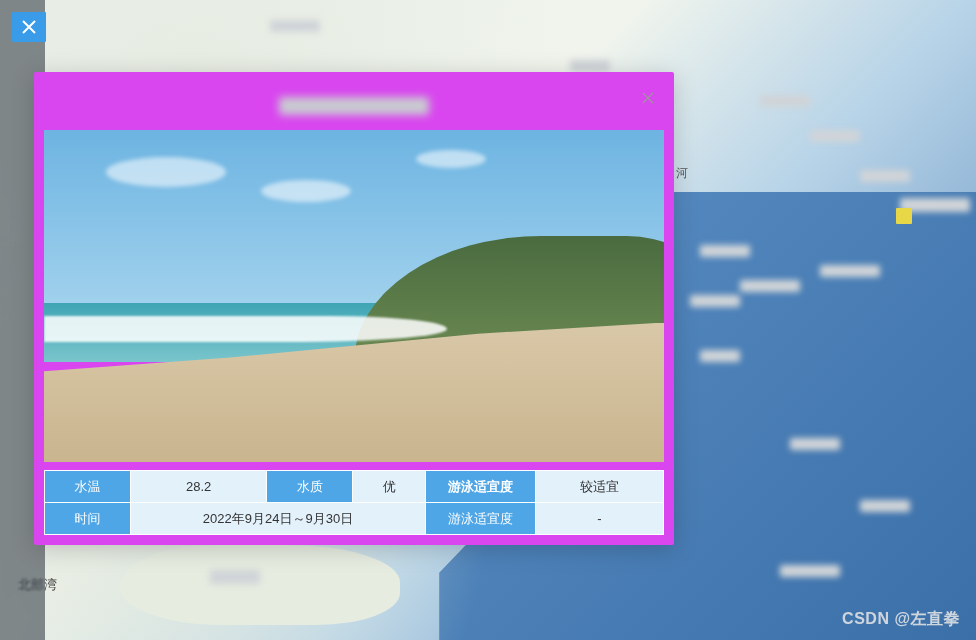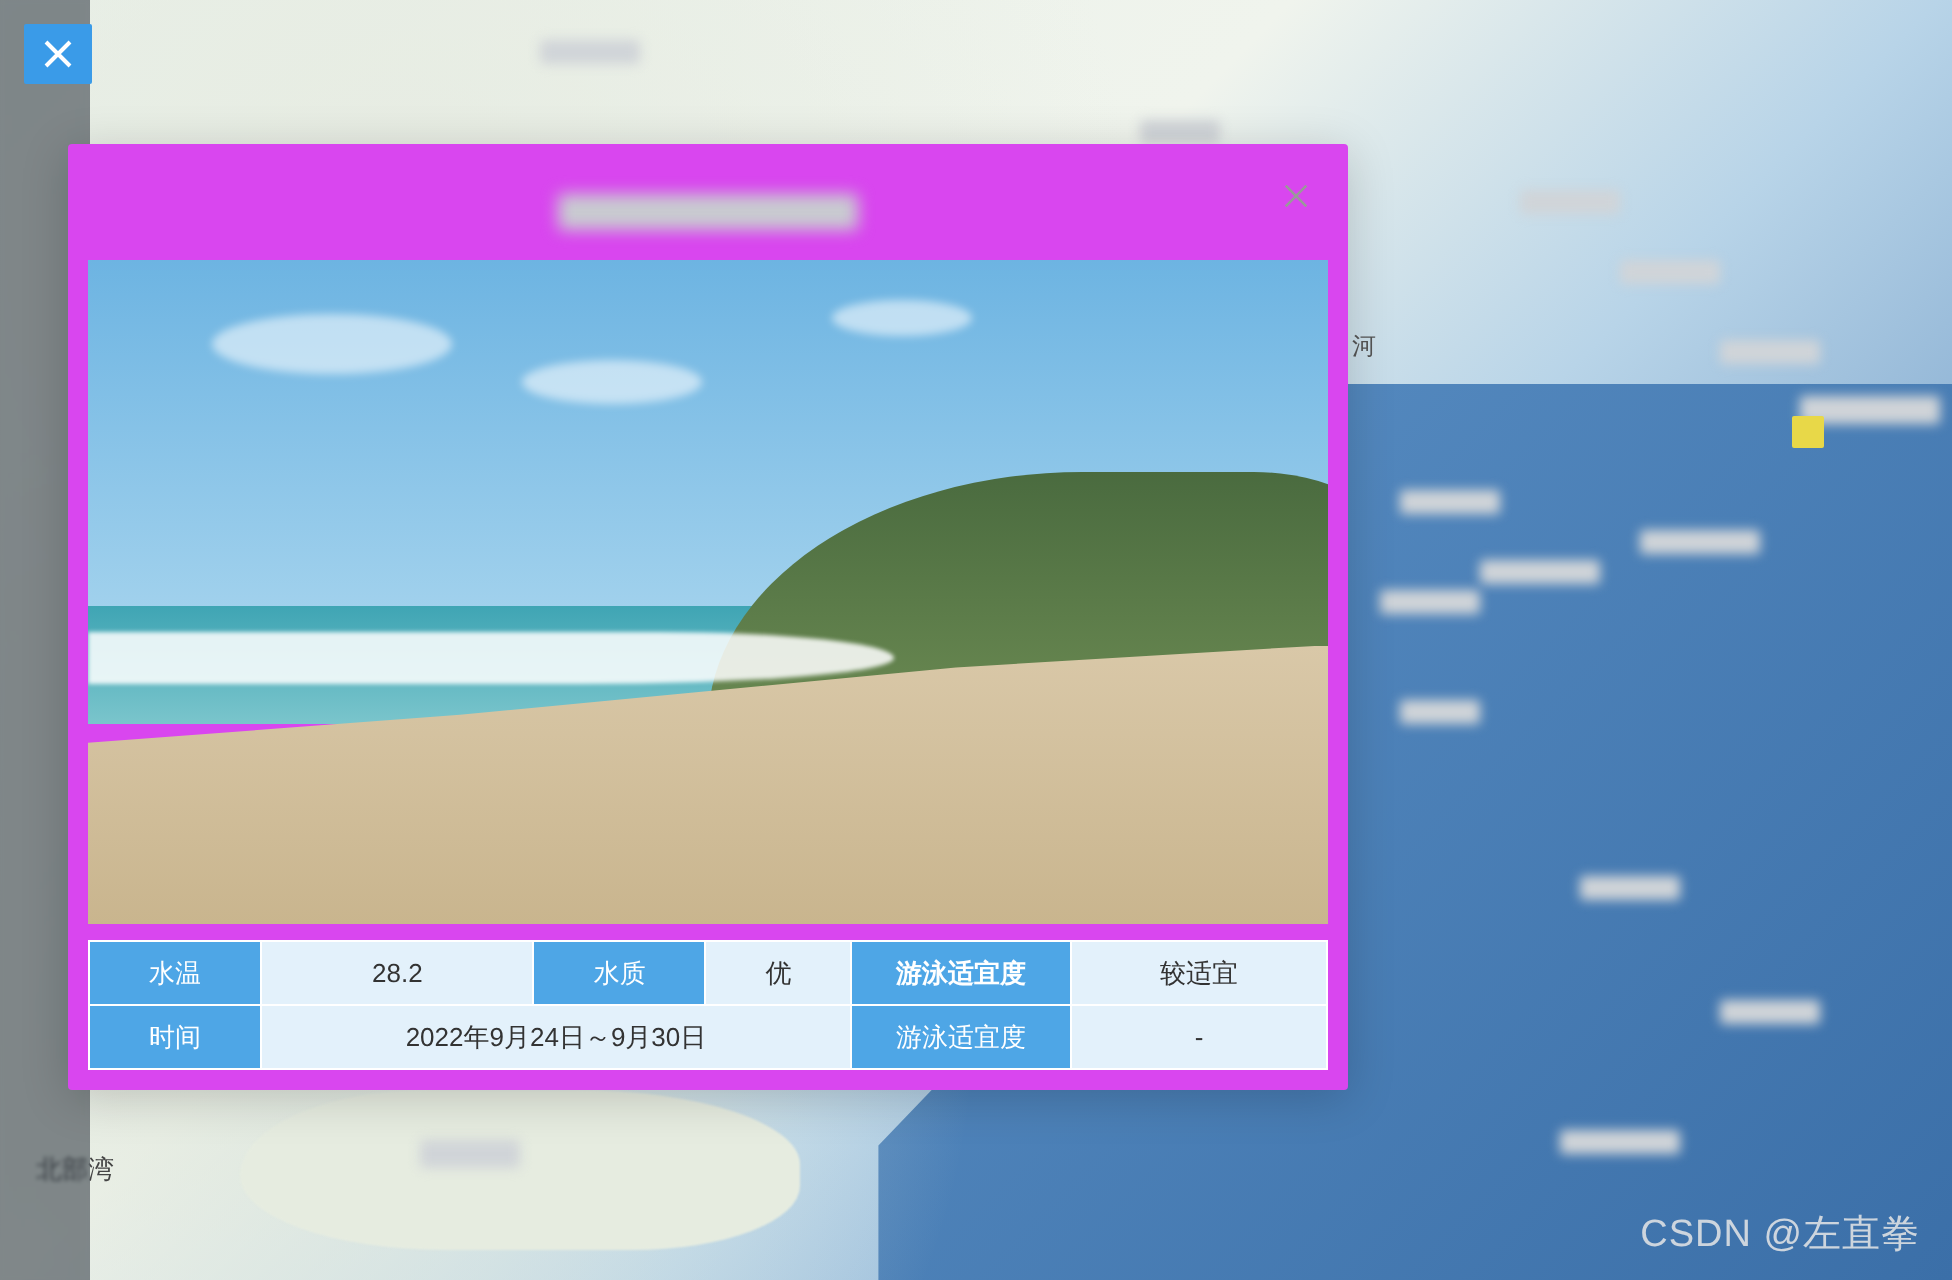--- a/index.html
+++ b/index.html
@@ -163,22 +163,23 @@
     }
     .td-cell {
       background: #e3f1fb;
       color: #333;
     }
     .watermark {
       position: absolute;
       bottom: 10px;
       right: 16px;
       color: rgba(230,230,230,0.85);
-      font-size: 19px;
+      font-size: 16px;
       letter-spacing: 0.5px;
+      font-weight: bold;
     }
     .yellow-marker {
       position: absolute;
       width: 16px; height: 16px;
       background: #e8d848;
       right: 64px;
       top: 208px;
       border-radius: 1px;
     }
   </style>

